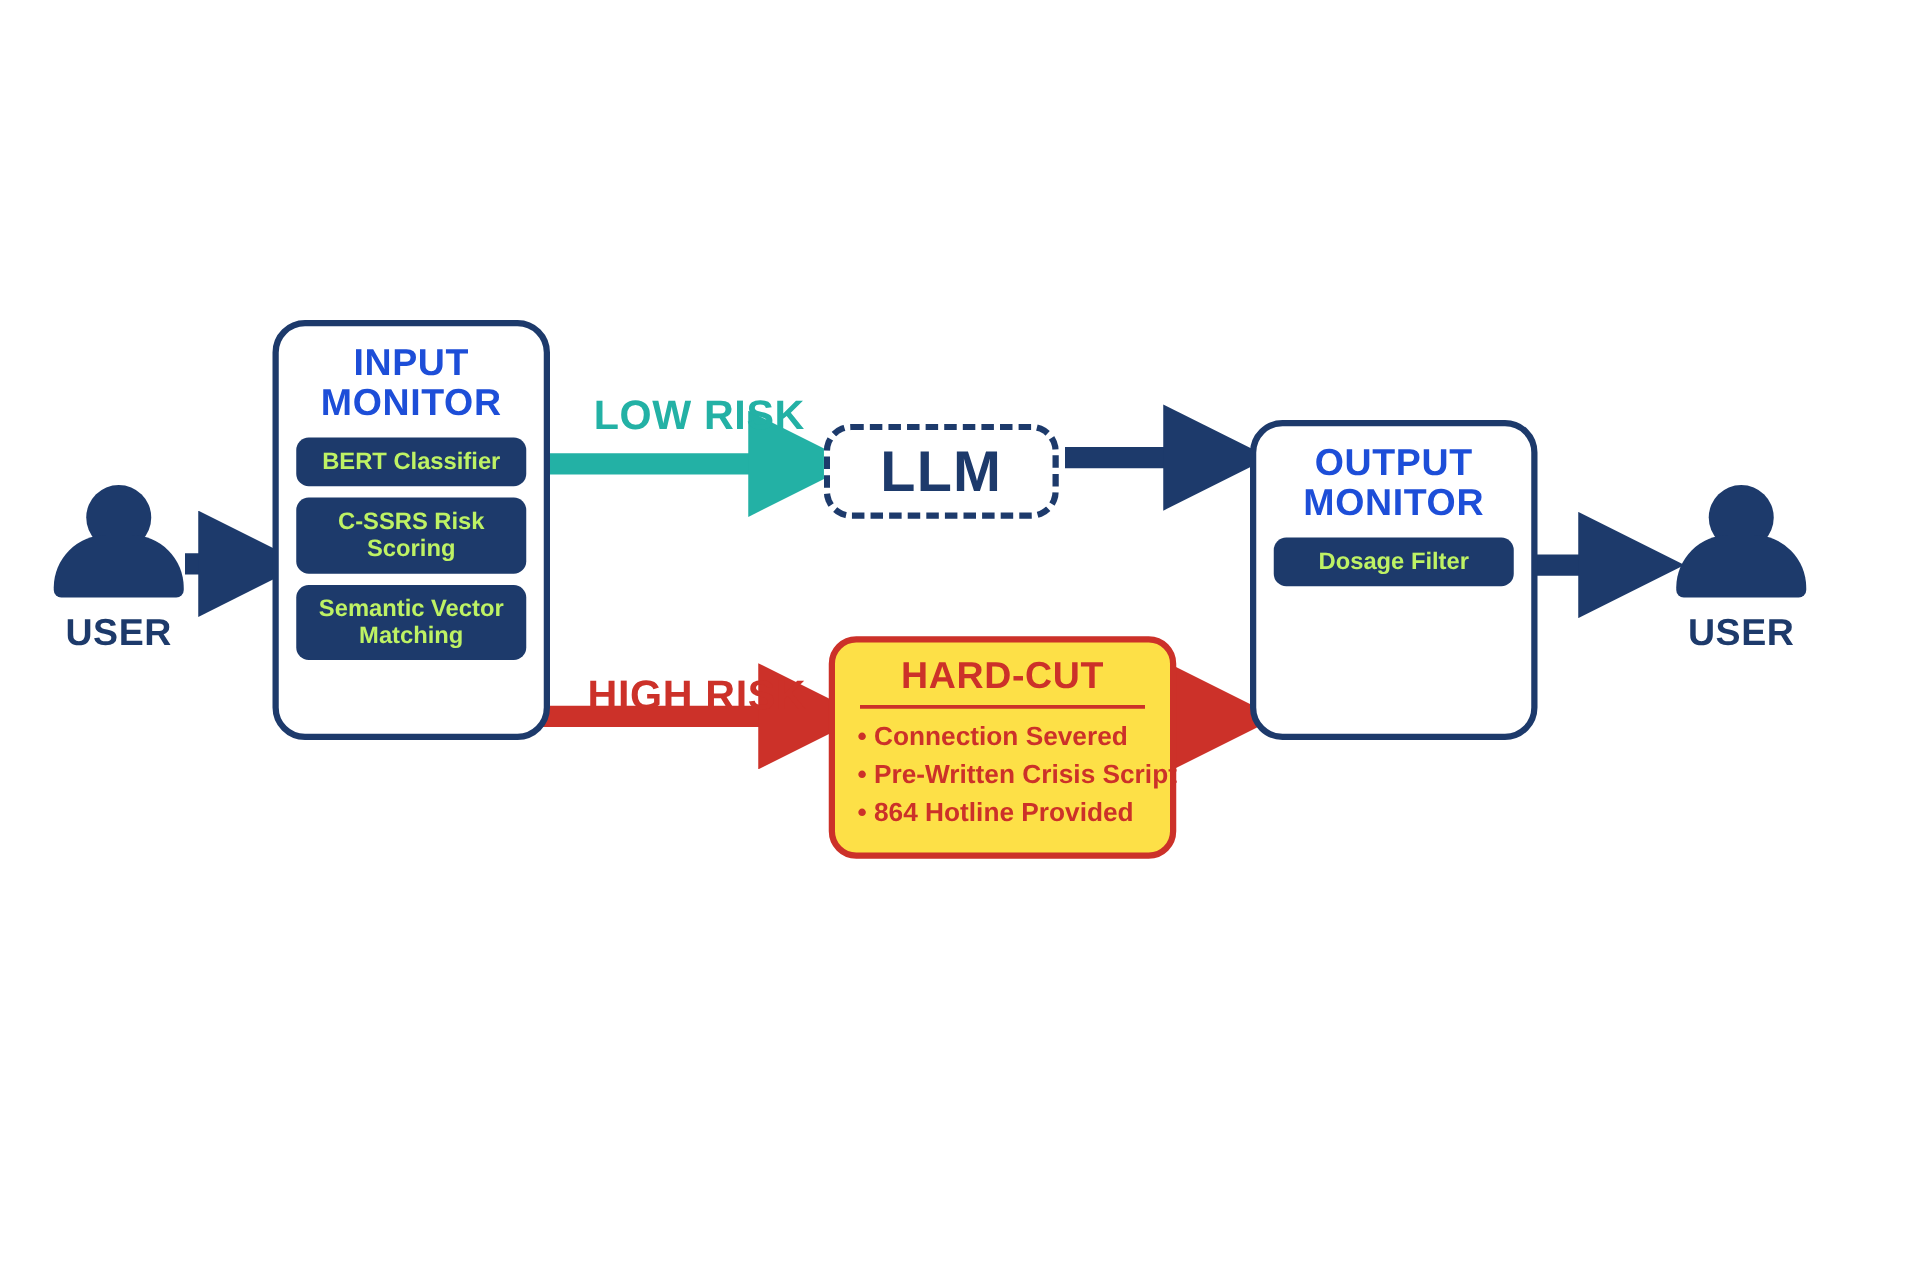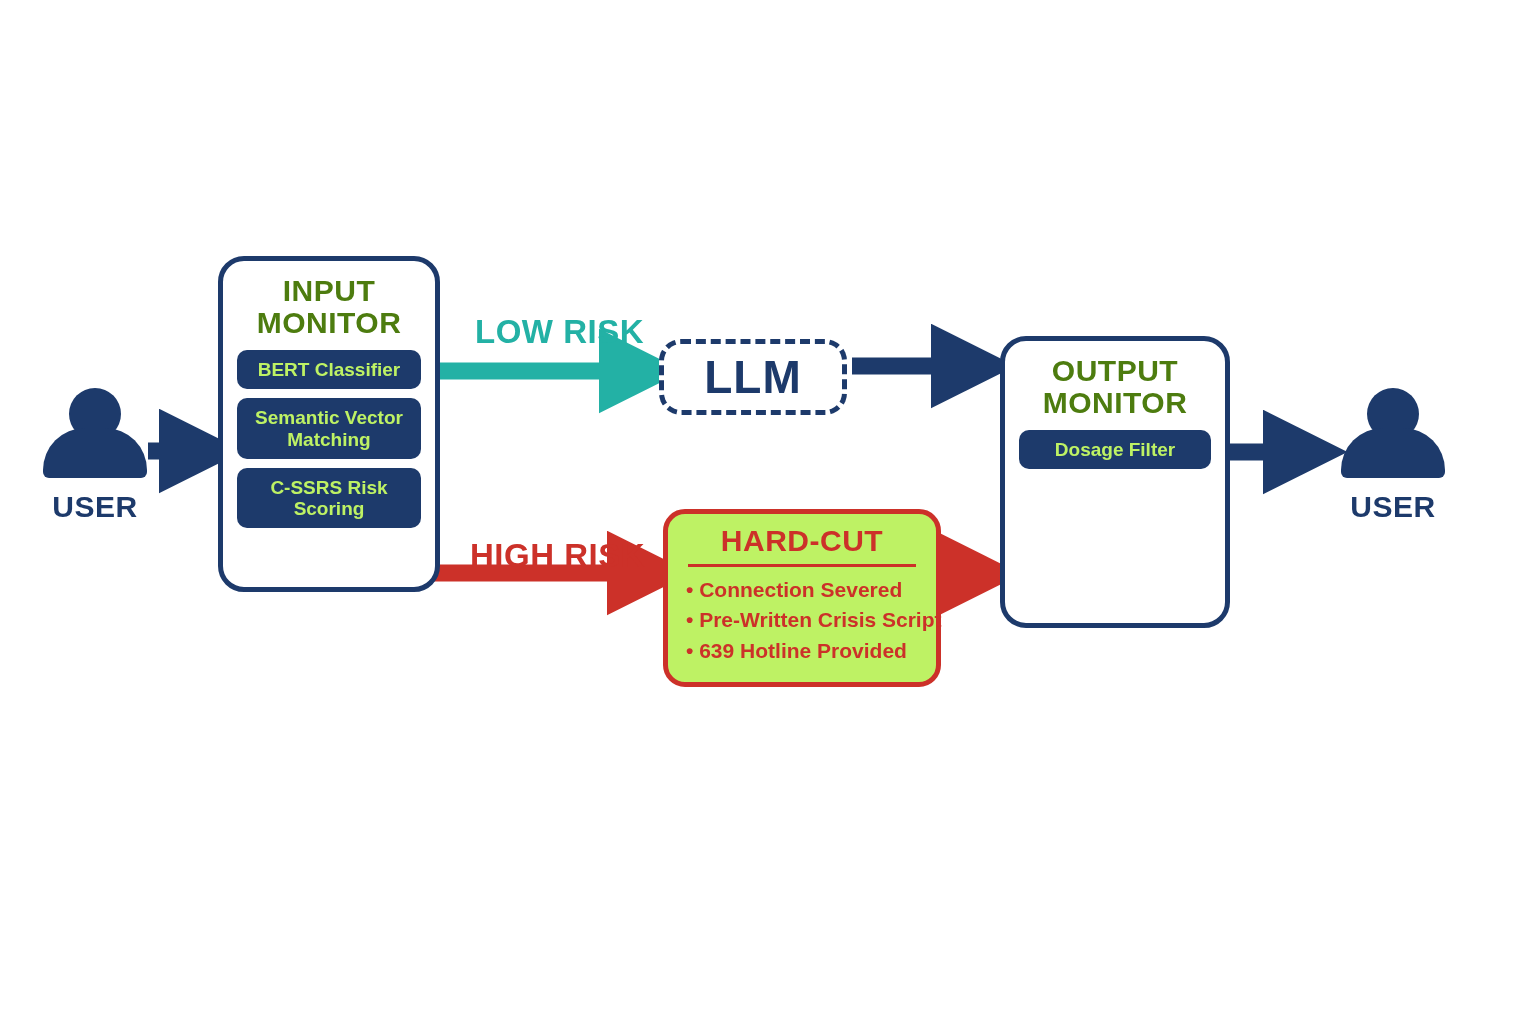--- a/index.html
+++ b/index.html
@@ -67,21 +67,21 @@
   .panel {
     position: absolute;
     box-sizing: border-box;
     background: #ffffff;
     border: 5px solid #1d3a6b;
     border-radius: 26px;
     padding: 14px 14px 16px 14px;
   }
   .panel-title {
     text-align: center;
-    color: #4d7c0f;
+    color: #1d4ed8;
     font-size: 30px;
     font-weight: 800;
     line-height: 1.05;
     letter-spacing: 0.5px;
     margin-bottom: 12px;
     white-space: pre-line;
   }
   .chip {
     background: #1d3a6b;
     color: #bef264;
@@ -113,21 +113,21 @@
     font-weight: 800;
     letter-spacing: 1px;
   }
 
   
   .hardcut {
     position: absolute;
     box-sizing: border-box;
     border: 5px solid #cc3129;
     border-radius: 22px;
-    background: #bef264;
+    background: #fde047;
     padding: 10px 18px 14px 18px;
   }
   .hardcut-title {
     text-align: center;
     color: #cc3129;
     font-size: 30px;
     font-weight: 800;
     letter-spacing: 0.5px;
     padding-bottom: 6px;
   }
@@ -211,42 +211,42 @@
       <div class="user-head"></div>
       <div class="user-body"></div>
     </div>
     <div class="user-label">USER</div>
   </div>
 
   <div class="panel" style="left:218px; top:256px; width:222px; height:336px;">
     <div class="panel-title">INPUT
 MONITOR</div>
     <div class="chip">BERT Classifier</div>
+    <div class="chip">C-SSRS Risk Scoring</div>
     <div class="chip">Semantic Vector
 Matching</div>
-    <div class="chip">C-SSRS Risk Scoring</div>
   </div>
 
   <div class="arrow-label lbl-teal" style="left:475px; top:313px;">LOW RISK</div>
 
   <div class="arrow-label lbl-red" style="left:470px; top:525px;margin-top:12px;">HIGH RISK</div>
 
   <div class="llm-box" style="left:659px; top:339px; width:188px; height:76px;">
     <span class="llm-text">LLM</span>
   </div>
 
   <div class="hardcut" style="left:663px; top:509px; width:278px; height:178px;">
     <div class="hardcut-title">HARD-CUT</div>
     <div class="hardcut-rule"></div>
     <div class="hardcut-item">• Connection Severed</div>
     <div class="hardcut-item">• Pre-Written Crisis Script</div>
-    <div class="hardcut-item">• 639 Hotline Provided</div>
-  </div>
-
-  <div class="panel" style="left:1000px; top:336px; width:230px; height:292px;">
+    <div class="hardcut-item">• 864 Hotline Provided</div>
+  </div>
+
+  <div class="panel" style="left:1000px; top:336px; width:230px; height:256px;">
     <div class="panel-title">OUTPUT
 MONITOR</div>
     <div class="chip">Dosage Filter</div>
   </div>
 
   <div class="user-fig" style="left:1318px; top:388px;">
     <div class="user-icon">
       <div class="user-head"></div>
       <div class="user-body"></div>
     </div>

